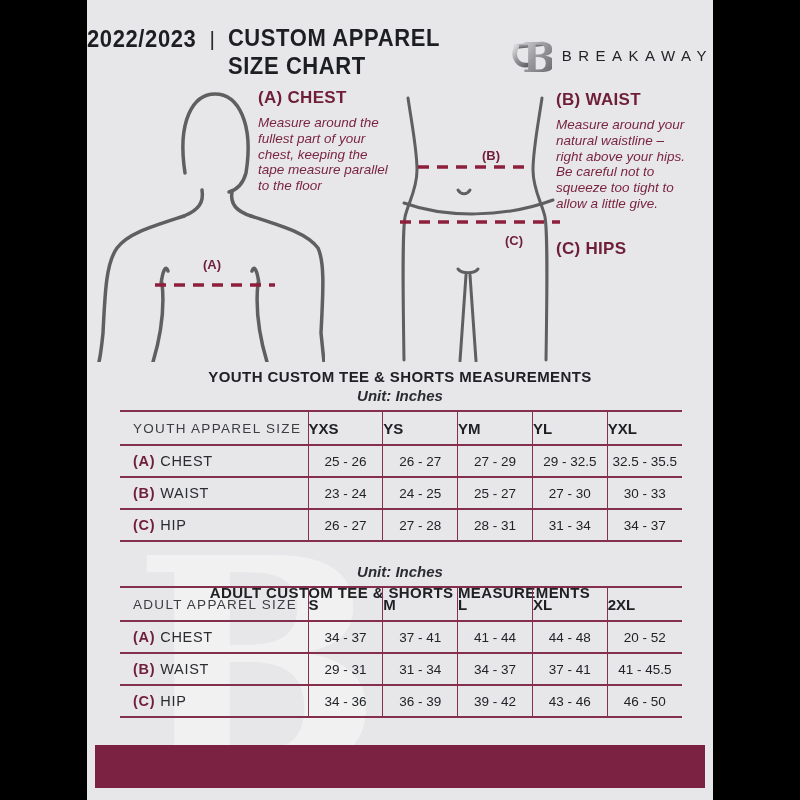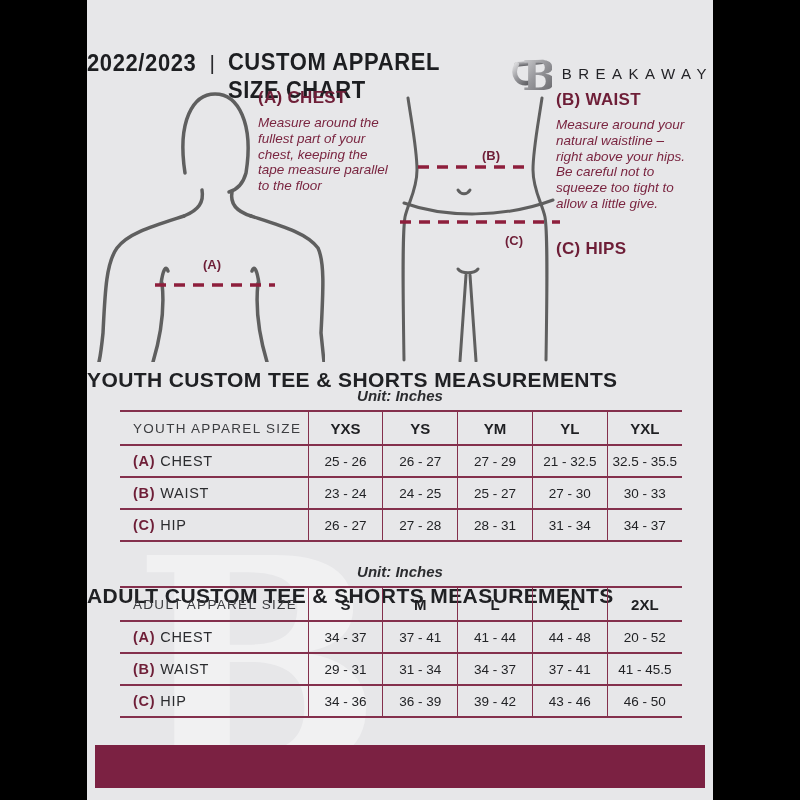--- a/index.html
+++ b/index.html
@@ -7,63 +7,63 @@
     position:relative; width:800px; height:800px; background:#000;
     font-family:"Liberation Sans", sans-serif; overflow:hidden;
   }
   .page {
     position:absolute; left:87px; top:0; width:626px; height:800px;
     background:#e7e7e9; overflow:hidden;
   }
   
   .header {
     position:absolute; top:26px; left:0; width:100%;
-    display:flex; align-items:flex-start; justify-content:center;margin-top:24px;
+    display:flex; align-items:flex-end; justify-content:center;
   }
   .title-group { display:flex; align-items:baseline; gap:13px; }
   .hdr-year, .hdr-title {
     font-size:22px; font-weight:bold; color:#1d1e21; letter-spacing:0.6px;
     transform:scaleY(1.08);
   }
   .hdr-divider { font-size:21px; font-weight:normal; color:#2a2a2d; }
   .brand-group { display:flex; align-items:center; margin-left:26px; }
   .brand-name { font-size:15px; font-weight:normal; color:#232327; letter-spacing:6.5px; margin-left:10px; }
   
   .guide { position:absolute; top:85px; left:0; width:626px; height:282px; }
   .fig { position:absolute; }
   .guide-block { position:absolute; width:152px; }
   .guide-heading { font-size:17px; font-weight:bold; color:#6e1e37; letter-spacing:0.3px; }
   .guide-body {
     margin-top:7px; font-size:13.5px; font-style:italic; color:#7a2540;
     line-height:1.17; white-space:pre-line;
   }
   
   .sec-title {
-    position:absolute; left:0; width:100%; 
-    font-size:21px; font-weight:bold; color:#202124; letter-spacing:0.4px; z-index:1;
+    position:absolute; left:0; width:100%; text-align:center;
+    font-size:15px; font-weight:bold; color:#202124; letter-spacing:0.4px; z-index:1;
   }
   .sec-unit {
     position:absolute; left:0; width:100%; text-align:center;
     font-size:15px; font-style:italic; font-weight:bold; color:#2b2c2f; z-index:1;
   }
   
   .size-table {
     position:absolute; left:33px; width:562px;
     border-collapse:collapse; table-layout:fixed; z-index:1;
   }
   .size-table col.c-label { width:188px; }
   .size-table th, .size-table td { padding:0; height:30px; }
   .size-table thead th { height:32px; border-top:2px solid #84304d; border-bottom:2px solid #84304d; }
   .size-table tbody td { border-bottom:2px solid #84304d; }
   .size-table th:not(:first-child), .size-table td:not(:first-child) { border-left:1.5px solid #84304d; }
   .size-table thead th.label-h {
     text-align:left; padding-left:13px; font-weight:normal;
     font-size:13.5px; letter-spacing:1.3px; color:#3c3d40;margin-top:46px;
   }
-  .size-table thead th.size-h { font-size:15px; font-weight:bold; color:#1e1f22; text-align:center; }
+  .size-table thead th.size-h { font-size:15px; font-weight:bold; color:#1e1f22; text-align:left; }
   .size-table td.rowlabel { text-align:left; padding-left:13px; font-size:14.5px; color:#2b2c2f; letter-spacing:0.7px; }
   .size-table td.rowlabel .pfx { color:#6e1e37; font-weight:bold; margin-right:5px; }
   .size-table td.val { text-align:center; font-size:13.5px; color:#222326; }
   
   .watermark {
     position:absolute; left:46px; top:546px; z-index:0;
     font-family:"DejaVu Serif", serif; font-weight:bold; font-size:295px; line-height:0.82;
     color:#ffffff; opacity:0.42; pointer-events:none;
   }
   .footer-bar {
@@ -181,21 +181,21 @@
           <th class="size-h">YL</th>
           <th class="size-h">YXL</th>
         </tr>
       </thead>
       <tbody>
         <tr>
           <td class="rowlabel"><span class="pfx">(A)</span><span>CHEST</span></td>
           <td class="val">25 - 26</td>
           <td class="val">26 - 27</td>
           <td class="val">27 - 29</td>
-          <td class="val">21 - 32.5</td>
+          <td class="val">29 - 32.5</td>
           <td class="val">32.5 - 35.5</td>
         </tr>
         <tr>
           <td class="rowlabel"><span class="pfx">(B)</span><span>WAIST</span></td>
           <td class="val">23 - 24</td>
           <td class="val">24 - 25</td>
           <td class="val">25 - 27</td>
           <td class="val">27 - 30</td>
           <td class="val">30 - 33</td>
         </tr>

